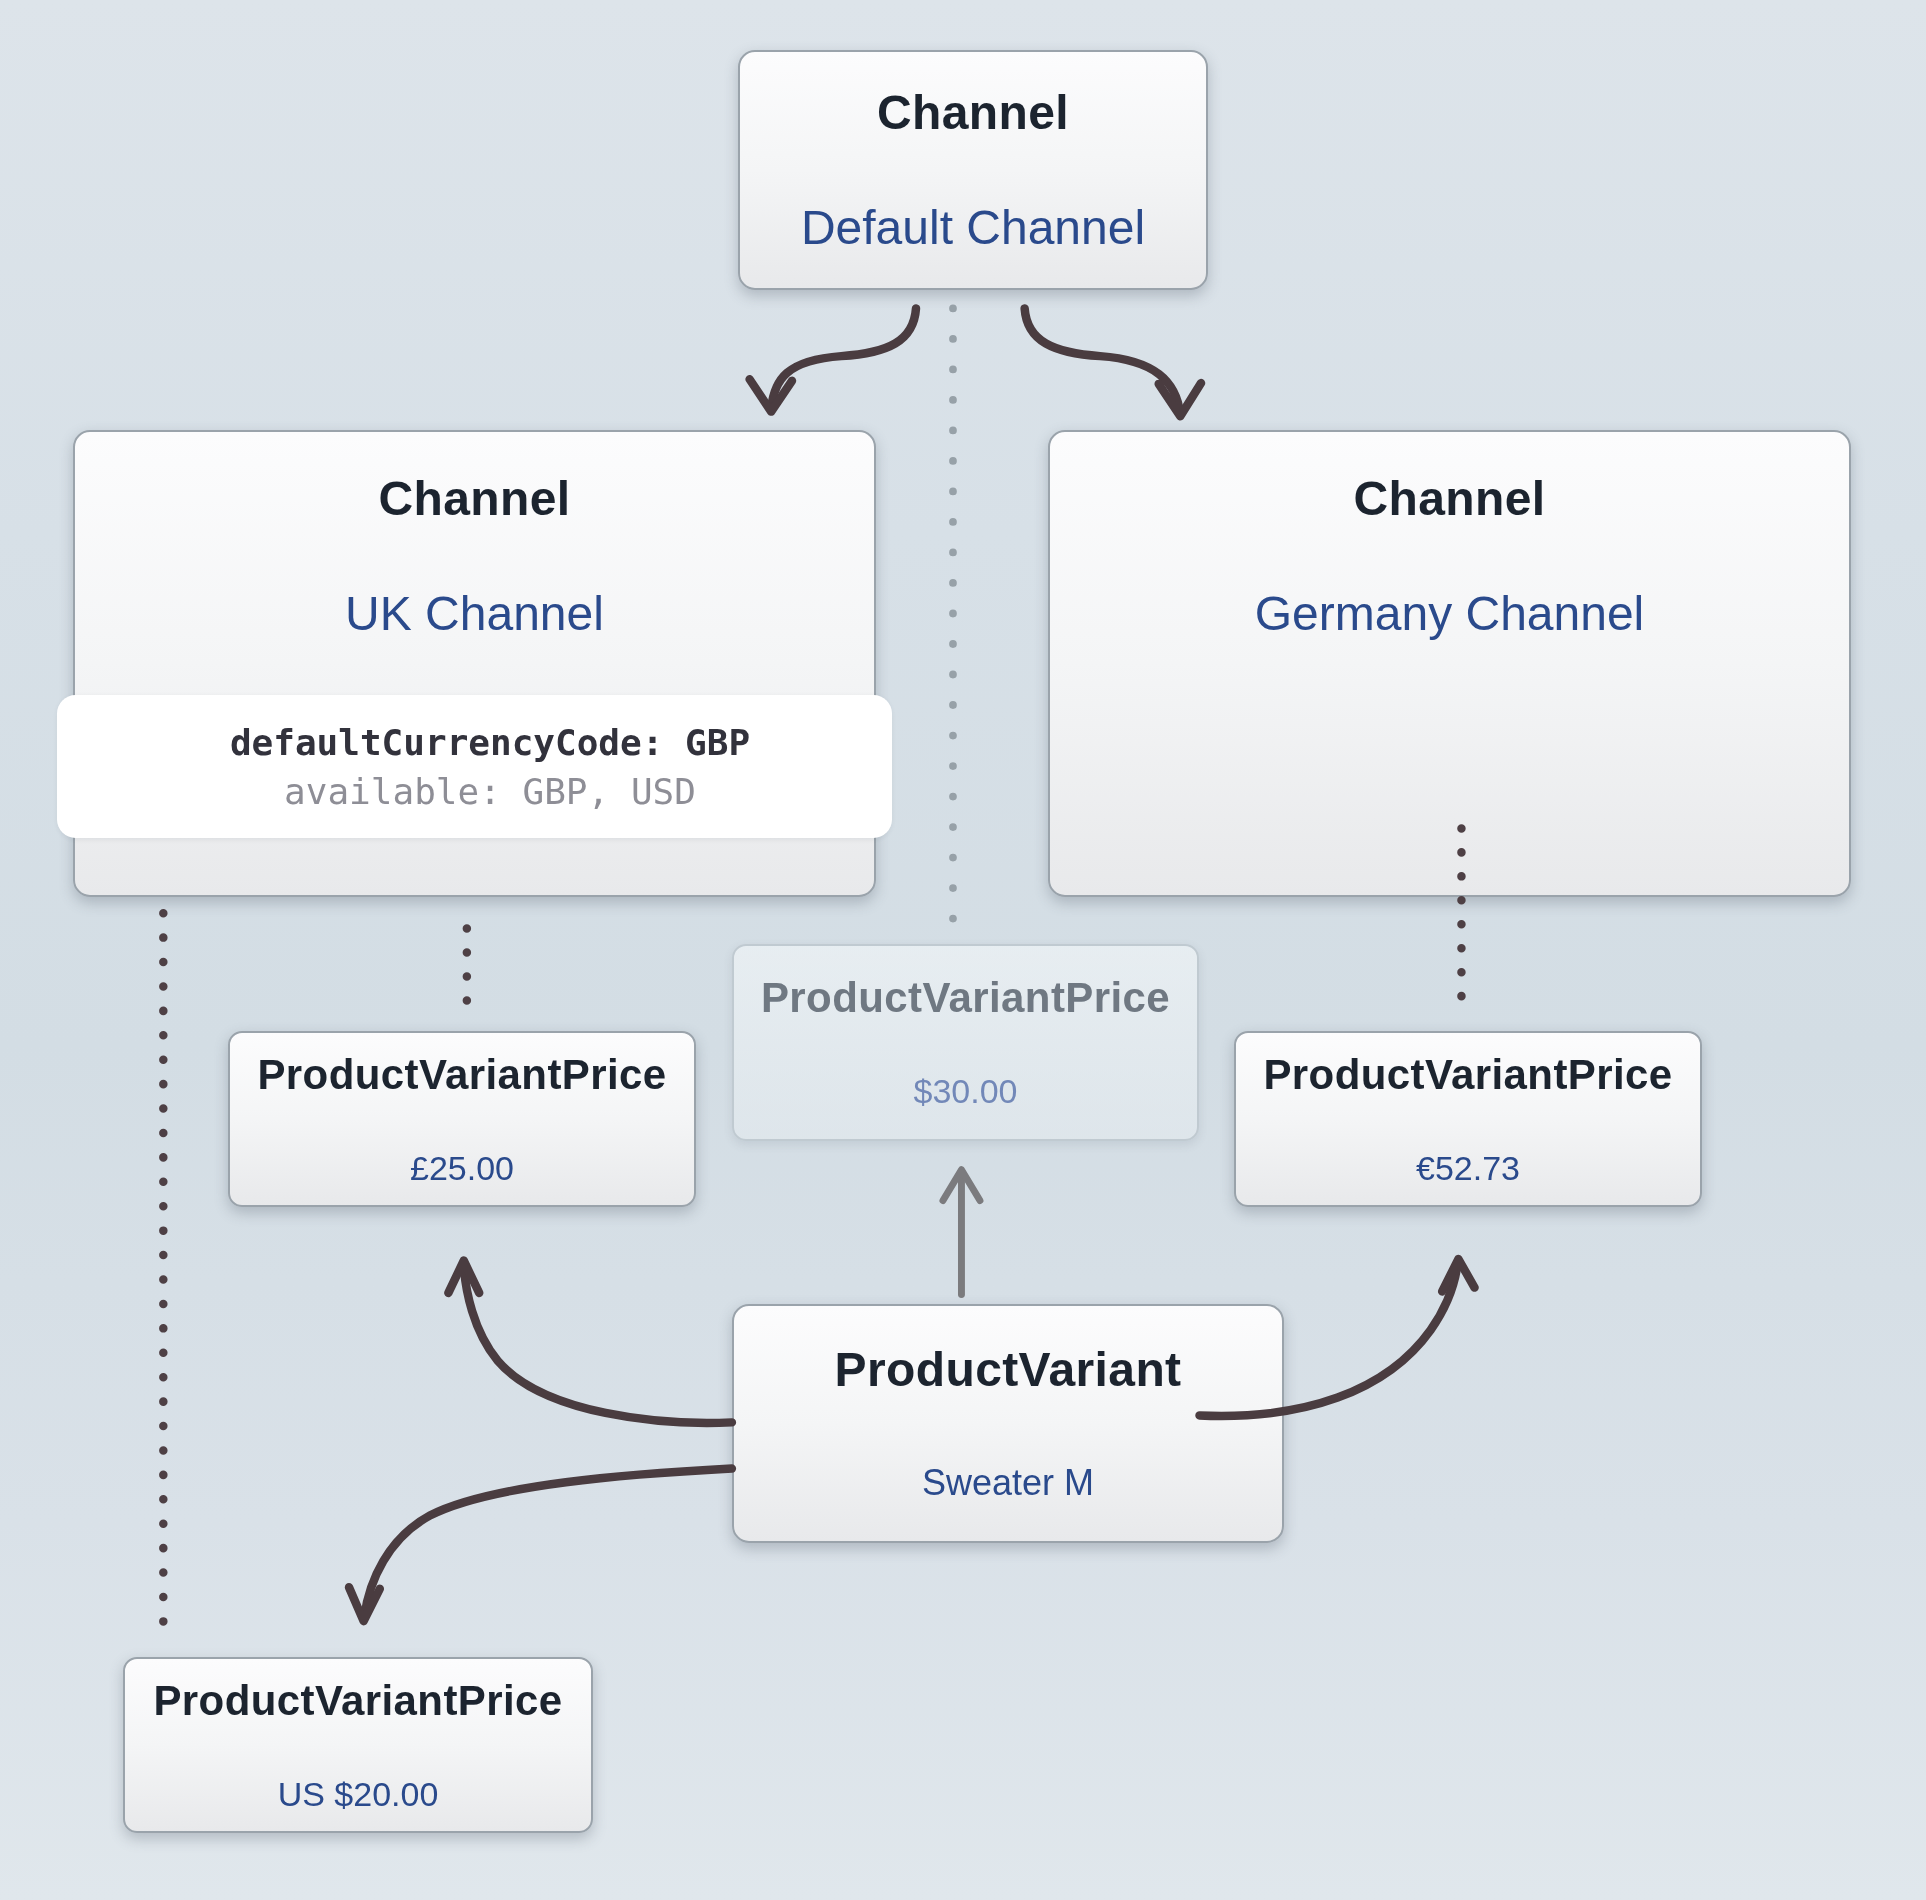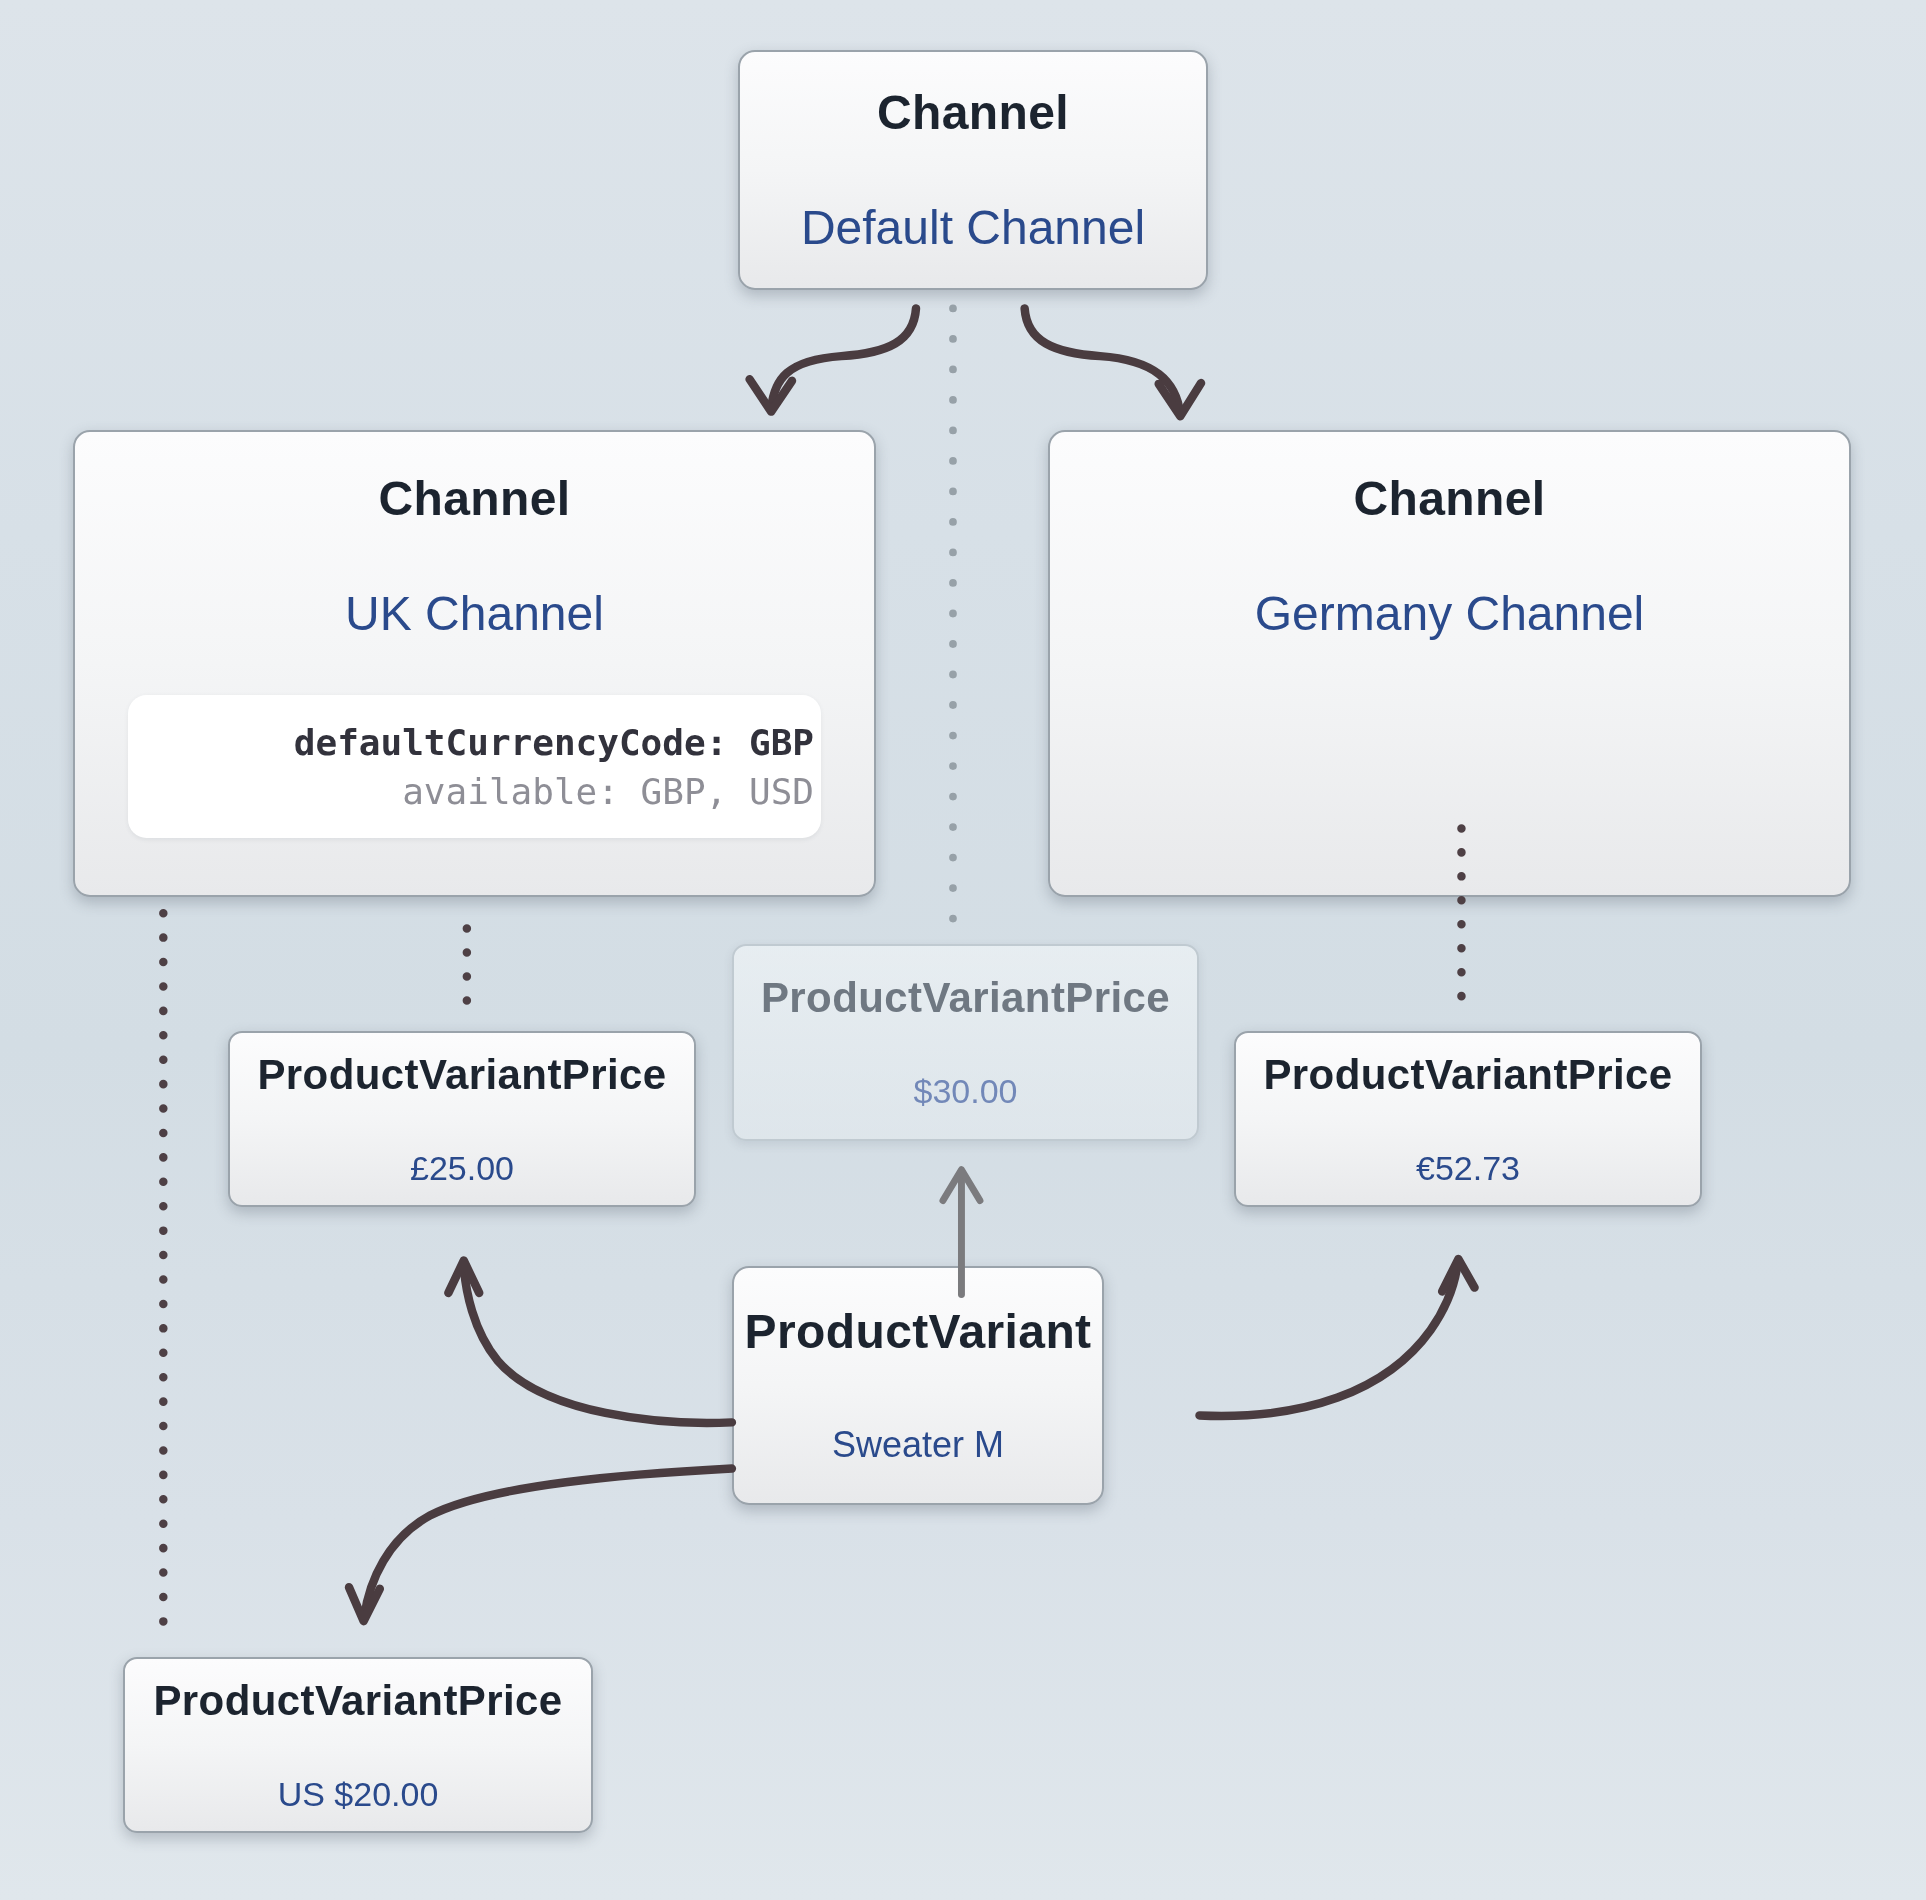--- a/index.html
+++ b/index.html
@@ -43,29 +43,29 @@
 
   .channel-top .type-label { margin-bottom: 55px; }
 
   .channel-big { justify-content: flex-start; }
   .channel-big .type-label { margin-top: 43px; }
   .channel-big .entity-name { margin-top: 55px; }
 
   .code-box {
     box-sizing: border-box;
     margin-top: 45px;
-    width: 693px;
+    width: 835px;
     height: 143px;
     background: #ffffff;
     border-radius: 18.5px;
-    padding: 23px 7px 0 45px;
+    padding: 23px 14px 0 45px;
     font-family: "DejaVu Sans Mono", monospace;
     font-size: 36px;
     line-height: 49px;
-    text-align: right;
+    text-align: center;
     align-self: center;
     box-shadow: 0 1.5px 4.6px rgba(70, 80, 95, 0.08);
   }
   .code-line-1 { color: #32323c; font-weight: 600; white-space: pre; }
   .code-line-2 { color: #8e8e96; font-weight: 500; white-space: pre; }
 
   .price-node .type-label { font-size: 42px; margin-bottom: 43px; }
   .price-node .entity-name { font-size: 34px; }
   .price-node { border-radius: 14px; }
 
@@ -121,21 +121,21 @@
   <div class="node price-node" style="left:228px; top:1031px; width:468px; height:176px;">
     <div class="type-label">ProductVariantPrice</div>
     <div class="entity-name">£25.00</div>
   </div>
 
   <div class="node price-node" style="left:1234px; top:1031px; width:468px; height:176px;">
     <div class="type-label">ProductVariantPrice</div>
     <div class="entity-name">€52.73</div>
   </div>
 
-  <div class="node pv-node" style="left:732px; top:1266px; width:372px; height:239px;">
+  <div class="node pv-node" style="left:732px; top:1304px; width:552px; height:239px;">
     <div class="type-label">ProductVariant</div>
     <div class="entity-name">Sweater M</div>
   </div>
 
   <div class="node price-node" style="left:123px; top:1657px; width:470px; height:176px;">
     <div class="type-label">ProductVariantPrice</div>
     <div class="entity-name">US $20.00</div>
   </div>
 
   <svg class="edge-layer" viewBox="0 0 2500 2467" xmlns="http://www.w3.org/2000/svg">

